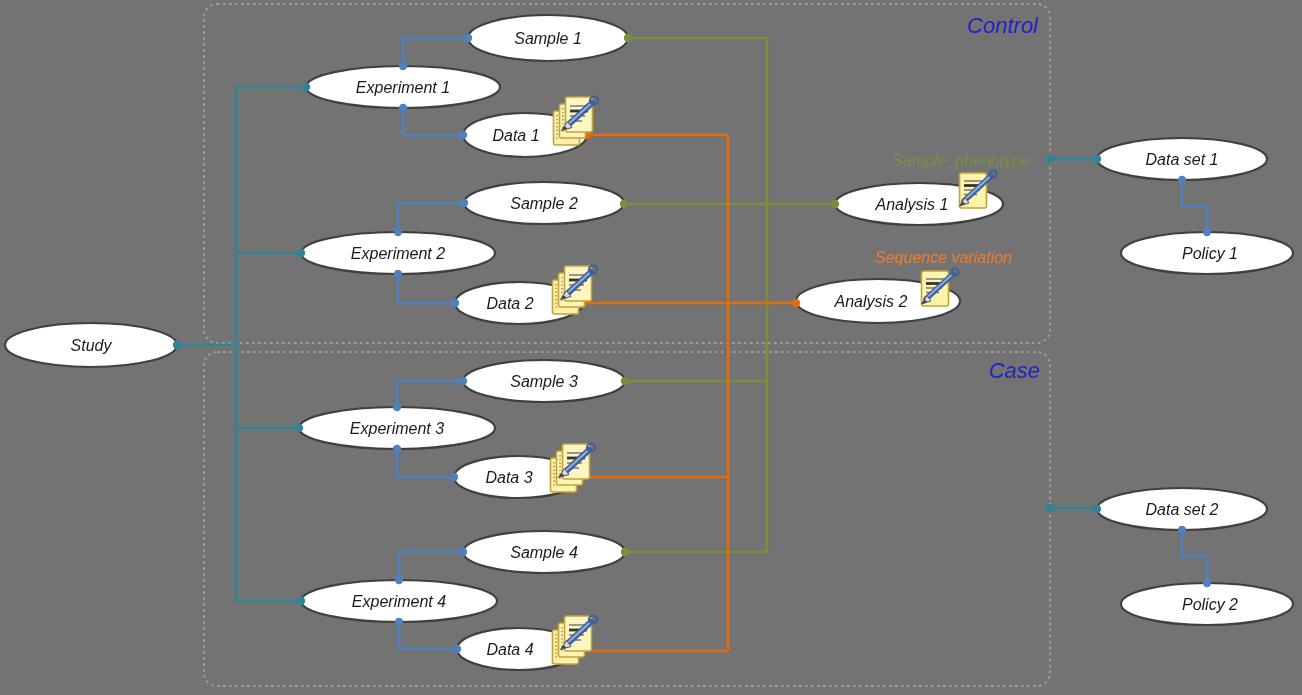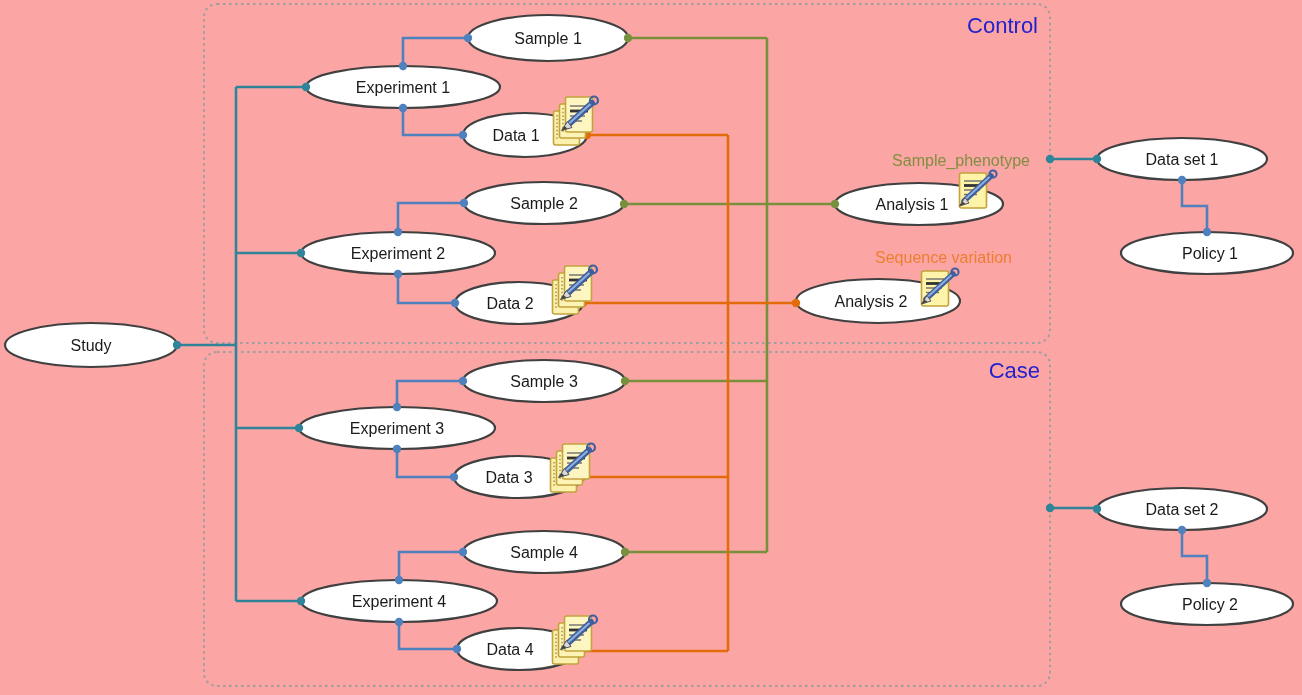--- a/index.html
+++ b/index.html
@@ -1,17 +1,17 @@
 <!DOCTYPE html>
 <html><head>
 <meta charset="utf-8">
 <style>
   html,body{margin:0;padding:0;background:#ffffff;}
   body{font-family:"Liberation Sans", sans-serif;}
-  #stage{position:relative;width:1302px;height:695px;background:#fca5a5;overflow:hidden;}
+  #stage{position:relative;width:1302px;height:695px;background:#737373;overflow:hidden;font-style:italic;}
   svg{display:block;}
   .node-ellipse{fill:#ffffff;stroke:#404040;stroke-width:2.2;}
   .node-label{font-family:"Liberation Sans", sans-serif;font-size:16px;fill:#1a1a1a;text-anchor:middle;}
   .group-box{fill:none;stroke:#9e9e9e;stroke-width:2;stroke-dasharray:2.5 3.5;}
   .group-label{font-family:"Liberation Sans", sans-serif;font-size:22px;fill:#2222cc;text-anchor:end;}
   .edge{fill:none;stroke-width:2.6;}
   .edge-teal{stroke:#2f8499;}
   .edge-blue{stroke:#4e81bd;}
   .edge-olive{stroke:#77903c;}
   .edge-orange{stroke:#e26b0a;}

